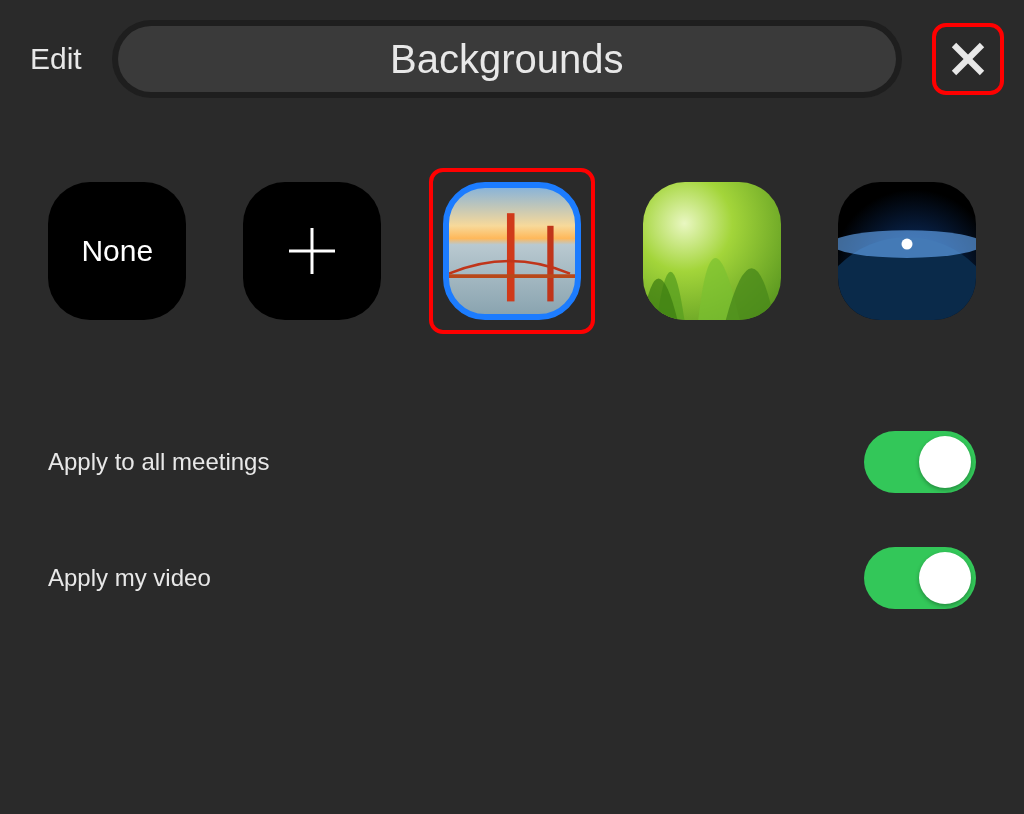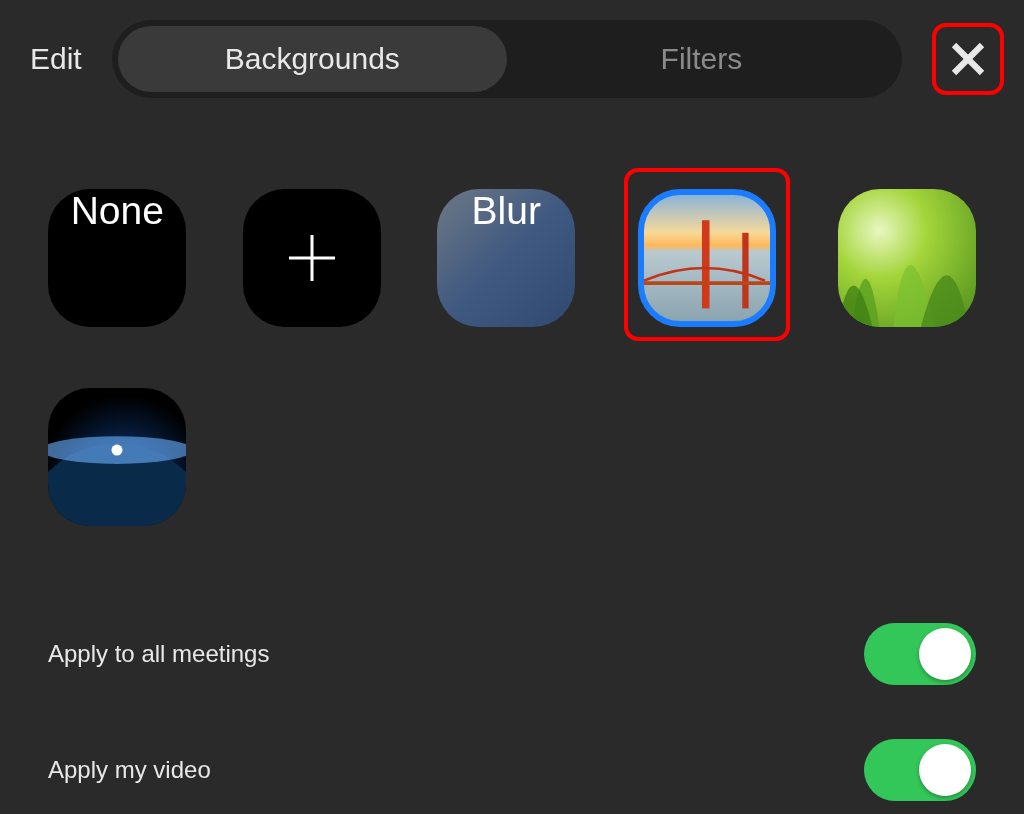--- a/index.html
+++ b/index.html
@@ -31,21 +31,21 @@
       background: #1e1e1e;
       border-radius: 45px;
       padding: 6px;
       height: 78px;
     }
     .seg-btn {
       flex: 1;
       border: none;
       background: transparent;
       color: #8a8a8a;
-      font-size: 30px;
+      font-size: 40px;
       border-radius: 40px;
       cursor: pointer;
     }
     .seg-btn.active {
       background: #3a3a3a;
       color: #e8e8e8;
     }
     .close-btn {
       width: 72px;
       height: 72px;
@@ -68,27 +68,26 @@
       grid-template-columns: repeat(5, 1fr);
       gap: 40px;
       padding: 70px 40px 30px 40px;
       justify-items: center;
     }
     .tile {
       width: 138px;
       height: 138px;
       border-radius: 42px;
       display: flex;
-      align-items: flex-start;
+      align-items: center;
       justify-content: center;
-      font-size: 39px;
+      font-size: 30px;
       cursor: pointer;
       position: relative;
       overflow: hidden;
-      margin-top: 7px;
     }
     .tile.black {
       background: #000;
       color: #fff;
     }
     .tile.blur {
       background: linear-gradient(135deg, #6a7a8a 0%, #3a5a8a 50%, #2a4a7a 100%);
       color: #fff;
       filter: saturate(0.8);
     }
@@ -164,44 +163,38 @@
       box-shadow: 0 2px 4px rgba(0,0,0,0.3);
     }
   </style>
 </head>
 <body>
 
 <div class="header">
   <span class="edit-link">Edit</span>
   <div class="segmented">
     <button class="seg-btn active">Backgrounds</button>
-    <button class="seg-btn">Filters</button>
   </div>
   <button class="close-btn">
     <svg viewBox="0 0 24 24" fill="none">
       <line x1="4" y1="4" x2="20" y2="20"></line>
       <line x1="20" y1="4" x2="4" y2="20"></line>
     </svg>
   </button>
 </div>
 
 <div class="grid">
   <div class="grid-cell">
     <div class="tile black">
       <span>None</span>
     </div>
   </div>
   <div class="grid-cell">
     <div class="tile black">
       <span class="plus"></span>
-    </div>
-  </div>
-  <div class="grid-cell">
-    <div class="tile blur">
-      <span>Blur</span>
     </div>
   </div>
   <div class="grid-cell highlight-box">
     <div class="tile thumb-bridge selected">
       <svg width="100%" height="100%" viewBox="0 0 100 100" preserveAspectRatio="none">
         <rect x="46" y="20" width="6" height="70" fill="#d03a1a"></rect>
         <rect x="78" y="30" width="5" height="60" fill="#c0351a"></rect>
         <path d="M0 68 Q 48 48 96 68" stroke="#c0351a" stroke-width="2" fill="none"></path>
         <line x1="0" y1="70" x2="100" y2="70" stroke="#b8481a" stroke-width="3"></line>
       </svg>

